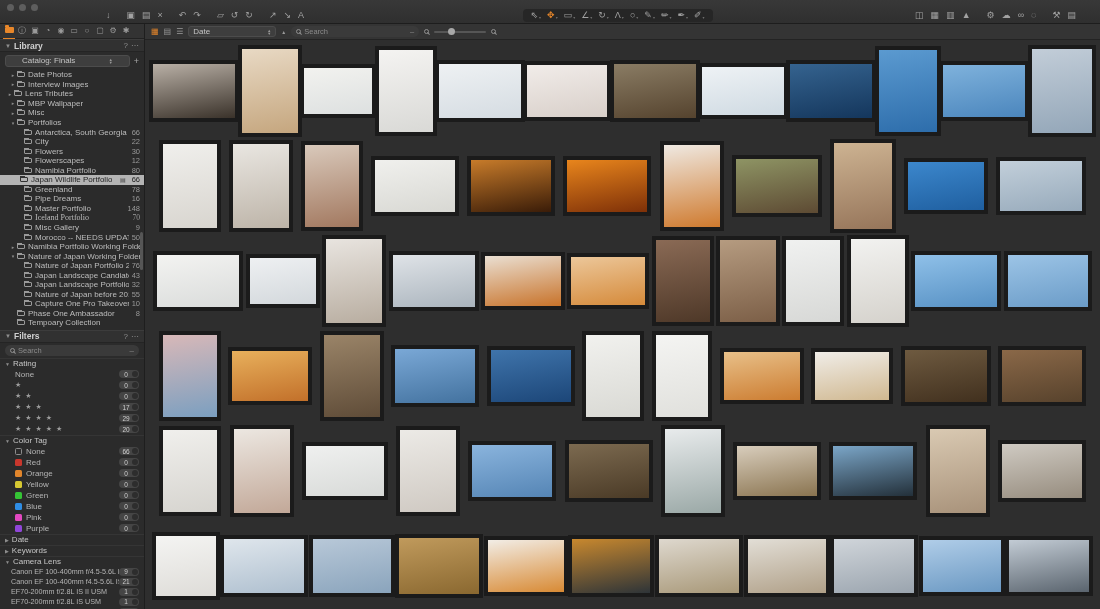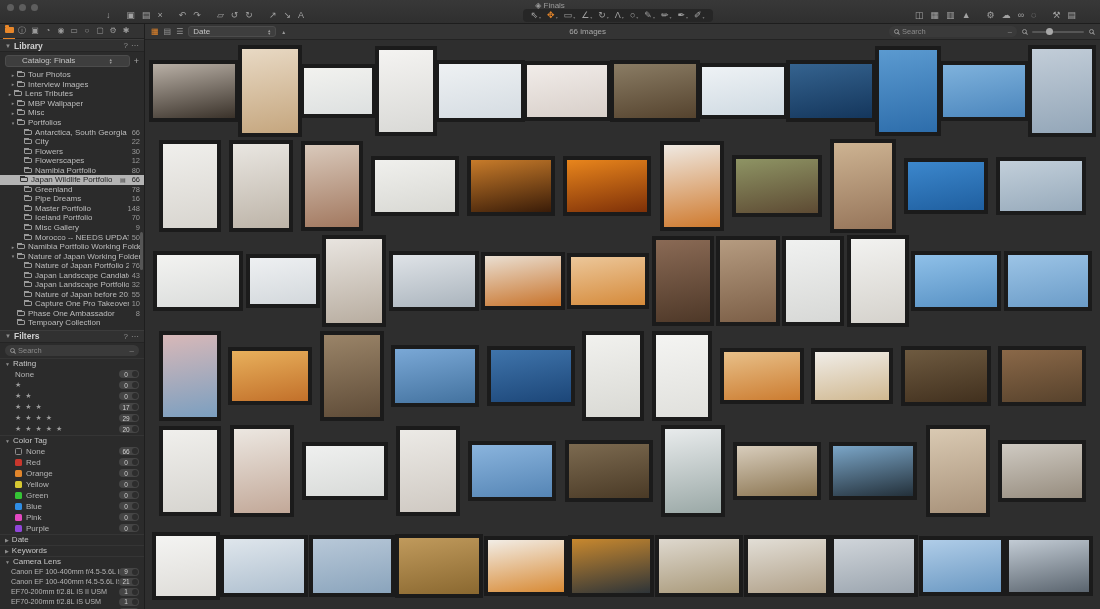--- a/index.html
+++ b/index.html
@@ -115,24 +115,20 @@
 </style>
 </head>
 <body>
 
 <div class="titlebar">
   <div class="lights">
     <span class="light"></span>
     <span class="light"></span>
     <span class="light"></span>
   </div>
-  <div class="win-title">
-    <span>◈</span>
-    <span>Finals</span>
-  </div>
   <div class="tb-row">
     <div style="width:98px"></div>
     <div id="tb-left" style="display:flex;align-items:center">
         <div class="tb-group">
           <span class="tb-ic">↓</span>
         </div>
         <div class="tb-group">
           <span class="tb-ic">▣</span>
           <span class="tb-ic">▤</span>
           <span class="tb-ic">×</span>
@@ -253,21 +249,21 @@
             <span>▼</span>
           </span>
       </div>
       <span class="plus">+</span>
     </div>
 
     <div class="tree" id="tree">
         <div class="tree-row" style="padding-left: 9px;">
           <span class="arr">▸</span>
           <span class="tfold"></span>
-          <span class="lbl">Tour Photos</span>
+          <span class="lbl">Date Photos</span>
         </div>
         <div class="tree-row" style="padding-left: 9px;">
           <span class="arr">▸</span>
           <span class="tfold"></span>
           <span class="lbl">Interview Images</span>
         </div>
         <div class="tree-row" style="padding-left: 6px;">
           <span class="arr">▸</span>
           <span class="tfold"></span>
           <span class="lbl">Lens Tributes</span>
@@ -326,21 +322,21 @@
         <div class="tree-row" style="padding-left: 24px;">
           <span class="tfold"></span>
           <span class="lbl">Pipe Dreams</span>
           <span class="cnt">16</span>
         </div>
         <div class="tree-row" style="padding-left: 24px;">
           <span class="tfold"></span>
           <span class="lbl">Master Portfolio</span>
           <span class="cnt">148</span>
         </div>
-        <div class="tree-row" style="padding-left: 24px;">
+        <div class="tree-row" style="padding-left: 24px; font-family: Liberation Serif, serif;">
           <span class="tfold"></span>
           <span class="lbl">Iceland Portfolio</span>
           <span class="cnt">70</span>
         </div>
         <div class="tree-row" style="padding-left: 24px;">
           <span class="tfold"></span>
           <span class="lbl">Misc Gallery</span>
           <span class="cnt">9</span>
         </div>
         <div class="tree-row" style="padding-left: 24px;">
@@ -573,21 +569,20 @@
           <span class="b-ic">☰</span>
         </span>
       <div class="sort-select">
         <span>Date</span>
         <span class="stepper">
             <span>▲</span>
             <span>▼</span>
           </span>
       </div>
       <span class="sort-asc">▲</span>
-      <span class="img-count">66 images</span>
       <div class="b-search">
         <span class="loupe"></span>
         <span class="ph">Search</span>
         <span class="minus ph" style="margin-left:auto">–</span>
       </div>
       <span class="loupe"></span>
       <div class="zoom-track">
         <span class="zoom-handle"></span>
       </div>
       <span class="loupe"></span>

